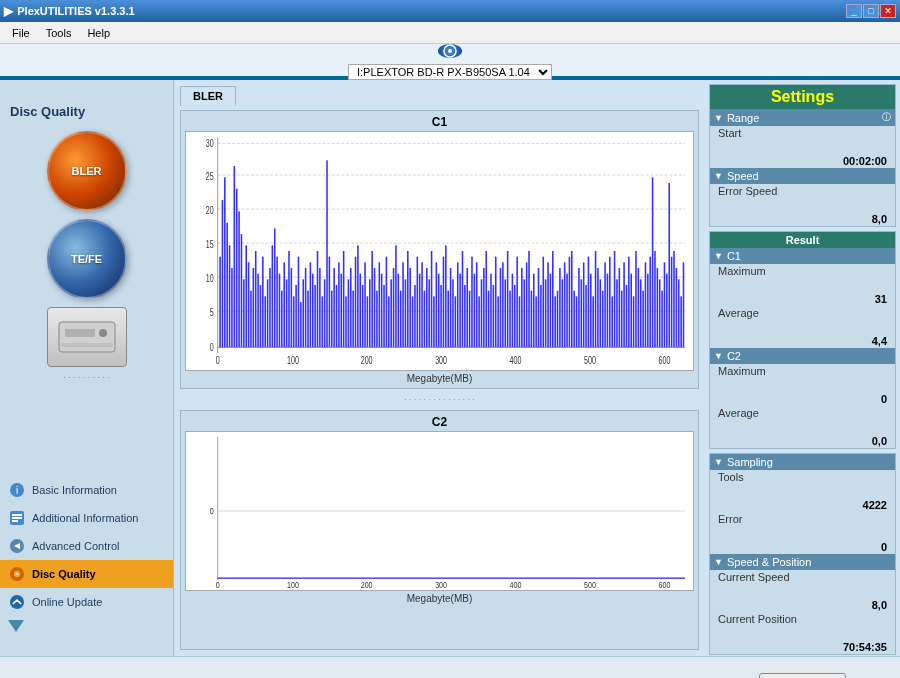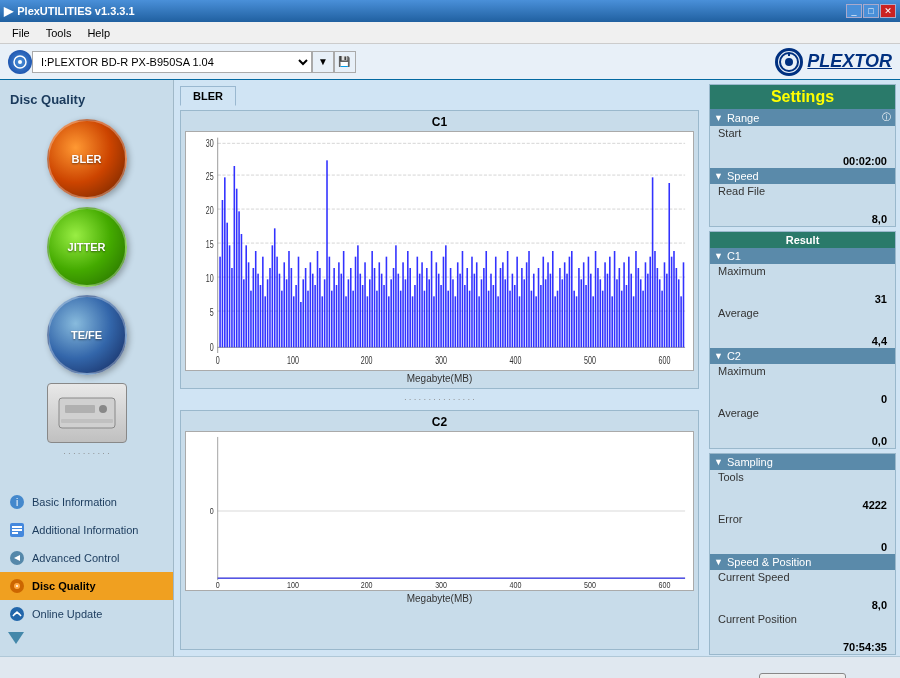--- a/index.html
+++ b/index.html
@@ -42,21 +42,23 @@
       cursor: pointer;
     }
 
     
     #toolbar {
       background: #e8f0f8;
       height: 36px;
       display: flex;
       align-items: center;
       padding: 0 8px;
-      border-bottom: 1px solid #0369a1;
+      gap: 6px;
+      border-bottom: 4px solid #0369a1;
+      flex-direction: column;
     }
     #device-icon {
       width: 24px; height: 24px;
       background: radial-gradient(circle, #4a90d9, #1040a0);
       border-radius: 50%;
       display: flex; align-items: center; justify-content: center;
       color: white; font-size: 8px;
     }
     #device-select {
       flex: 1;
@@ -97,21 +99,21 @@
       
     }
 
     
     #sidebar {
       width: 174px;
       background: #c8dcea;
       border-right: 1px solid #a0b8c8;
       display: flex;
       flex-direction: column;
-      padding: 8px 0;
+      padding: 20px 0;
     }
     #sidebar-header {
       font-size: 13px;
       font-weight: bold;
       color: #1a3a5c;
       padding: 4px 10px 8px;
     }
     .disc-btn {
       display: flex;
       flex-direction: column;
@@ -362,25 +364,20 @@
 
   <div id="sidebar">
     <div id="sidebar-header">Disc Quality</div>
 
     <div class="disc-btn">
       <div class="disc-circle disc-bler">
         <span>BLER</span>
       </div>
     </div>
 
-    <div class="disc-btn">
-      <div class="disc-circle disc-jitter">
-        <span>JITTER</span>
-      </div>
-    </div>
 
     <div class="disc-btn">
       <div class="disc-circle disc-tefe">
         <span>TE/FE</span>
       </div>
     </div>
 
     <div class="disc-btn">
       <div class="disc-drive">
         <svg width="60" height="40" viewBox="0 0 60 40">
@@ -732,21 +729,21 @@
       <div class="info-row">
         <span class="info-label">Start</span>
         <span class="info-value">00:02:00</span>
       </div>
 
       <div class="section-header">
         <span class="section-collapse">▼</span>
         <span>Speed</span>
       </div>
       <div class="info-row">
-        <span class="info-label">Read File</span>
+        <span class="info-label">Error Speed</span>
         <span class="info-value">8,0</span>
       </div>
     </div>
 
     <div class="right-section">
       <div class="result-header">Result</div>
 
       <div class="section-header">
         <span class="section-collapse">▼</span>
         <span>C1</span>

